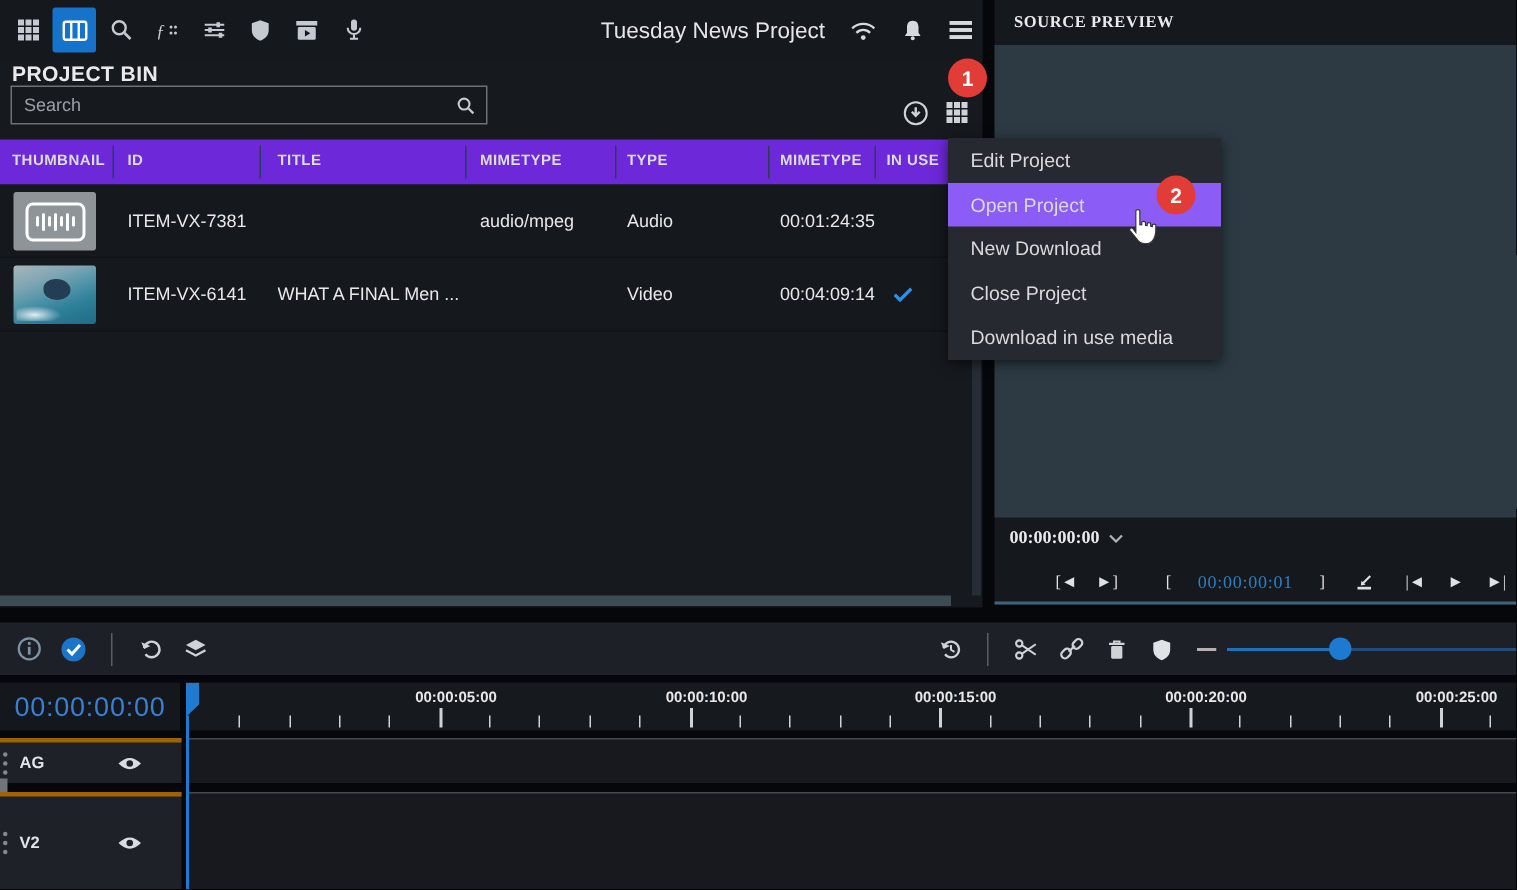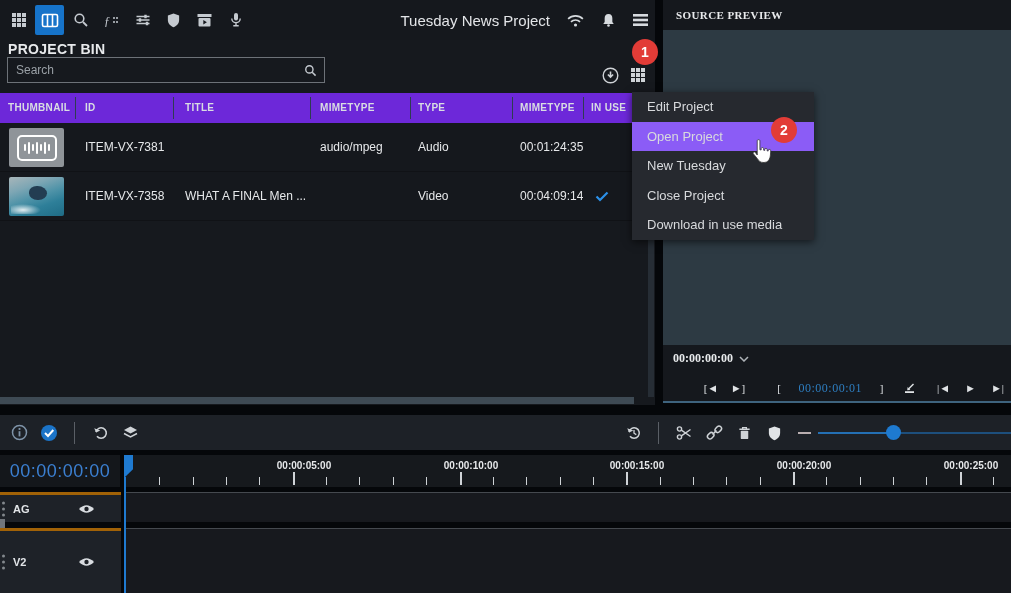--- a/index.html
+++ b/index.html
@@ -261,21 +261,21 @@
       <span class="td" style="left:320px">audio/mpeg</span>
       <span class="td" style="left:418px">Audio</span>
       <span class="td" style="left:520px">00:01:24:35</span>
     </div>
 
     <div class="trow" style="top:172px">
       <div class="thumb thumb-video">
         <div class="fig"></div>
           <div class="splash"></div>
       </div>
-      <span class="td" style="left:85px">ITEM-VX-7358</span>
+      <span class="td" style="left:85px">ITEM-VX-6141</span>
       <span class="td" style="left:185px; width:122px">WHAT A FINAL Men ...</span>
       <span class="td" style="left:418px">Video</span>
       <span class="td" style="left:520px">00:04:09:14</span>
       <span class="td" style="left:595px">
         <svg width="14" height="11" viewBox="0 0 14 11" style="margin-top:19px">
             <path d="M1.5 5.5 L5 9 12.5 1.5" fill="none" stroke="#2b90e8" stroke-width="2.2"></path>
           </svg>
       </span>
     </div>
 
@@ -311,21 +311,21 @@
       </span>
       <span class="tr-btn">|◄</span>
       <span class="tr-btn">►</span>
       <span class="tr-btn">►|</span>
     </div>
   </div>
 
   <div class="ctx-menu">
     <div class="ctx-item">Edit Project</div>
     <div class="ctx-item hl">Open Project</div>
-    <div class="ctx-item">New Tuesday</div>
+    <div class="ctx-item">New Download</div>
     <div class="ctx-item">Close Project</div>
     <div class="ctx-item">Download in use media</div>
   </div>
 
   <div class="badge badge1">1</div>
   <div class="badge badge2">2</div>
 
   <div class="cursor-hand">
     <svg width="22" height="27" viewBox="0 0 14 17">
         <path d="M4.6 1.6 c0-.8 1.7-.8 1.7 0 V7.4 l.8.1 V6.6 c0-.8 1.6-.8 1.6 0 v1.1 l.7.1 V7.1 c0-.7 1.5-.7 1.5 0 v1 l.7.1 V7.7 c0-.7 1.5-.7 1.5 0 0 0 .1 2.9-.4 4.6 -.5 1.6-1.3 3.2-3.8 3.2 -2.4 0-3.1-.8-4.1-2.3 L2.1 9.9 c-.5-.7.7-1.6 1.3-.8 l1.2 1.6 Z" fill="#ffffff" stroke="#333" stroke-width=".5"></path>

